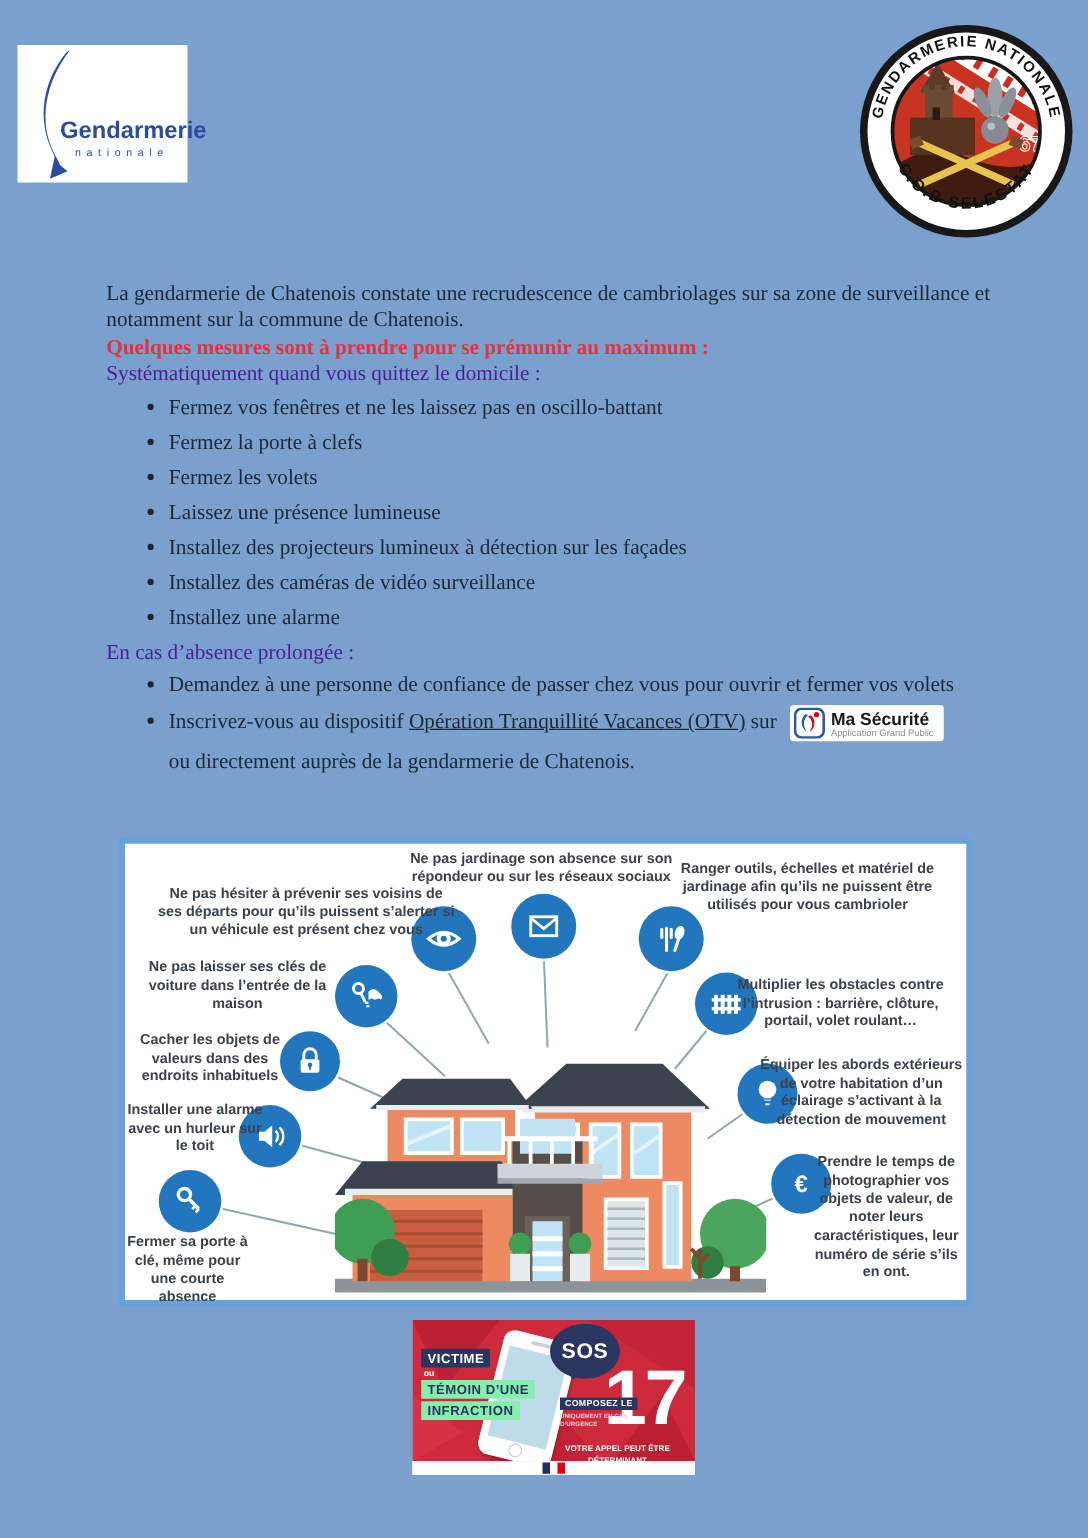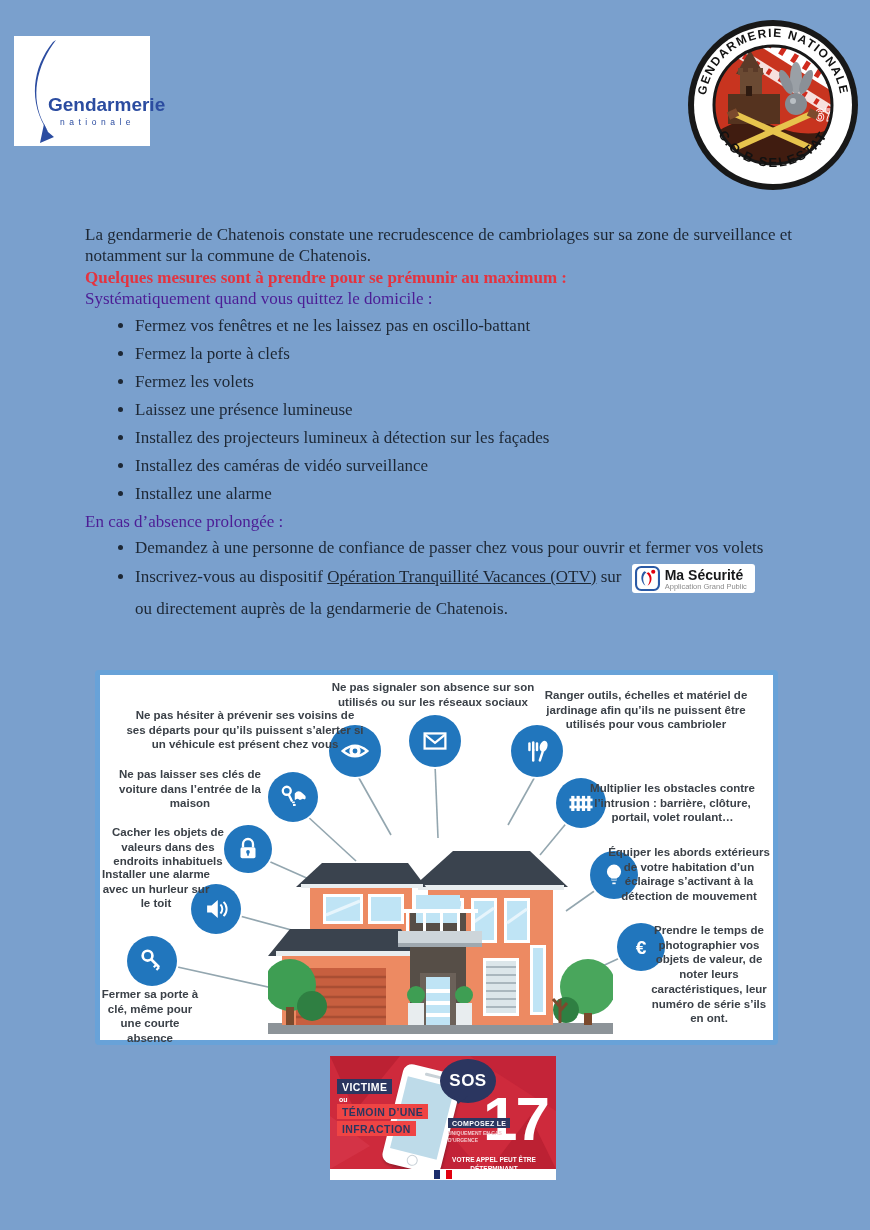--- a/index.html
+++ b/index.html
@@ -48,21 +48,21 @@
   .phone{position:absolute;left:62px;top:12px;width:60px;height:102px;background:#ffffff;border-radius:9px;transform:rotate(14deg);box-shadow:1px 2px 3px rgba(0,0,0,.25);}
   .phone .screen{position:absolute;left:6px;top:13px;width:48px;height:74px;background:#bedbe9;}
   .phone .spk{position:absolute;left:22px;top:5px;width:16px;height:3px;border-radius:2px;background:#c9d2d8;}
   .phone .home{position:absolute;left:25px;bottom:3px;width:9px;height:9px;border-radius:50%;border:1.5px solid #c9d2d8;}
   .sos-bubble{position:absolute;left:110px;top:3px;width:56px;height:44px;background:#2b3660;border-radius:50%;display:flex;align-items:center;justify-content:center;}
   .sos-bubble:after{content:"";position:absolute;left:14px;bottom:-9px;border:8px solid transparent;border-top-color:#2b3660;border-left-width:4px;border-right-width:10px;}
   .sos-txt{color:#ffffff;font-family:"Liberation Sans",sans-serif;font-weight:bold;font-size:17px;letter-spacing:.5px;text-align:right;}
   .chips{position:absolute;left:7px;top:23px;font-family:"Liberation Sans",sans-serif;font-weight:bold;}
   .chip{display:table;padding:1.5px 5px;font-size:10.5px;letter-spacing:.4px;margin-bottom:2px;}
   .chip.navy{background:#2b3660;color:#ffffff;}
-  .chip.white{background:#ef4444;color:#2b3660;}
+  .chip.white{background:#86efac;color:#2b3660;}
   .chip-ou{display:block;color:#ffffff;font-size:7px;margin:0 0 1px 2px;}
   .n17{position:absolute;right:8px;top:32px;color:#ffffff;font-family:"Liberation Sans",sans-serif;font-weight:bold;font-size:62px;line-height:1;letter-spacing:-2px;}
   .compose{position:absolute;left:118px;top:62px;font-family:"Liberation Sans",sans-serif;font-weight:bold;}
   .compose .c1{display:table;background:#2b3660;color:#ffffff;font-size:7px;padding:1.5px 4px;letter-spacing:.3px;}
   .compose .c2{display:block;color:#f3c9ce;font-size:5px;margin-top:2px;line-height:1.3;}
   .tagline{position:absolute;right:4px;top:100px;width:116px;text-align:center;color:#ffffff;font-family:"Liberation Sans",sans-serif;font-weight:bold;font-size:6.5px;line-height:1.35;}
   .banner-foot{position:absolute;left:0;bottom:0;width:226px;height:11px;background:#ffffff;display:flex;align-items:center;justify-content:center;}
   .mini-flag{display:flex;height:9px;}
   .mini-flag span{display:block;width:6px;height:9px;}
 </style>
@@ -359,27 +359,27 @@
     <div class="ig-icon" style="left:27px;top:261px;width:50px;height:50px;">
       <svg width="32" height="32" viewBox="0 0 36 36">
           <circle cx="13" cy="12" r="5.5" fill="none" stroke="#ffffff" stroke-width="3"></circle>
           <line x1="17" y1="16" x2="26" y2="25" stroke="#ffffff" stroke-width="3"></line>
           <line x1="23" y1="22" x2="20" y2="25" stroke="#ffffff" stroke-width="2.4"></line>
           <line x1="26" y1="25" x2="23" y2="28" stroke="#ffffff" stroke-width="2.4"></line>
         </svg>
     </div>
 
     <div class="ig-tip" style="left:25px;top:33px;width:240px;">Ne pas hésiter à prévenir ses voisins de ses départs pour qu’ils puissent s’alerter si un véhicule est présent chez vous</div>
-    <div class="ig-tip" style="left:228px;top:5px;width:210px;">Ne pas signaler son absence sur son utilisés ou sur les réseaux sociaux</div>
+    <div class="ig-tip" style="left:228px;top:5px;width:210px;">Ne pas jardinage son absence sur son répondeur ou sur les réseaux sociaux</div>
     <div class="ig-tip" style="left:428px;top:13px;width:236px;">Ranger outils, échelles et matériel de jardinage afin qu’ils ne puissent être utilisés pour vous cambrioler</div>
     <div class="ig-tip" style="left:490px;top:106px;width:165px;">Multiplier les obstacles contre l’intrusion : barrière, clôture, portail, volet roulant…</div>
     <div class="ig-tip" style="left:10px;top:92px;width:160px;">Ne pas laisser ses clés de voiture dans l’entrée de la maison</div>
     <div class="ig-tip" style="left:2px;top:150px;width:132px;">Cacher les objets de valeurs dans des endroits inhabituels</div>
     <div class="ig-tip" style="left:508px;top:170px;width:162px;">Équiper les abords extérieurs de votre habitation d’un éclairage s’activant à la détection de mouvement</div>
-    <div class="ig-tip" style="left:0px;top:192px;width:112px;">Installer une alarme avec un hurleur sur le toit</div>
+    <div class="ig-tip" style="left:0px;top:206px;width:112px;">Installer une alarme avec un hurleur sur le toit</div>
     <div class="ig-tip" style="left:548px;top:248px;width:122px;">Prendre le temps de photographier vos objets de valeur, de noter leurs caractéristiques, leur numéro de série s’ils en ont.</div>
     <div class="ig-tip" style="left:0px;top:312px;width:100px;">Fermer sa porte à clé, même pour une courte absence</div>
   </div>
 
   <div class="banner">
     <div class="banner-red">
       <svg class="banner-facets" width="226" height="113" viewBox="0 0 226 113">
         <rect width="226" height="113" fill="#ce2a3c"></rect>
         <polygon points="0,0 70,0 25,55" fill="#bc2133"></polygon>
         <polygon points="140,0 226,0 226,55" fill="#c42438"></polygon>

